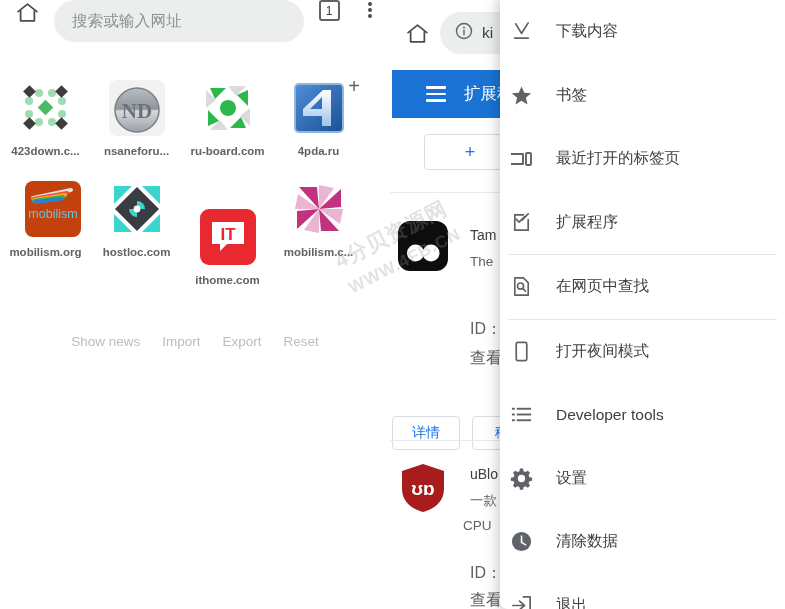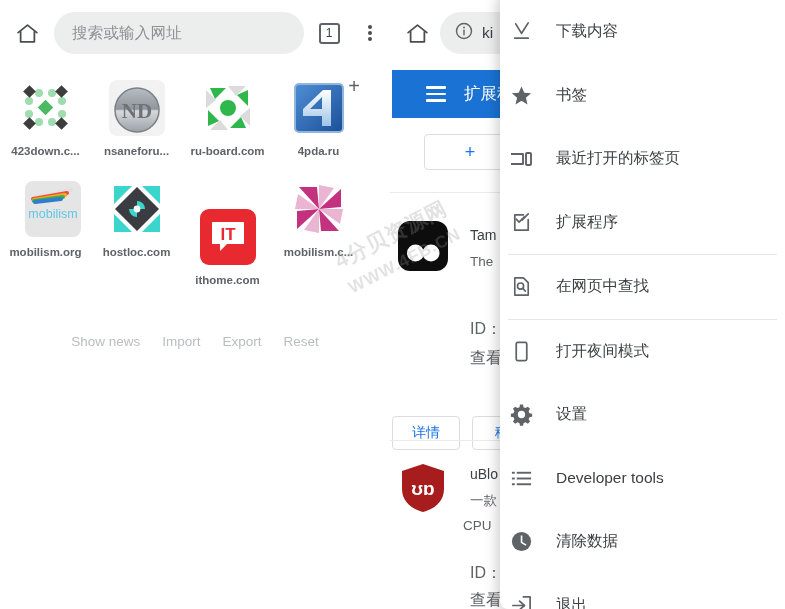--- a/index.html
+++ b/index.html
@@ -12,21 +12,21 @@
   #root { position: relative; width: 785px; height: 609px; background:#fff; }
 
   
   #left-pane {
     position: absolute; left: 0; top: 0; width: 390px; height: 609px;
     background: #ffffff;
     overflow: hidden;
   }
   .toolbar {
     position: absolute; left: 0; top: 0; width: 390px; height: 66px;
-    display: flex; align-items: center;
+    display: flex; align-items: flex-start;
   }
   .home-btn { width: 46px; display:flex; align-items:center; justify-content:center; margin-left:4px;}
   .omnibox {
     flex: 1 1 auto; height: 42px; background: #eceded; border-radius: 21px;
     display: flex; align-items: center; padding: 0 18px;
     margin: 0 4px;
   }
   .omnibox-placeholder { color: #8d9194; font-size: 15.5px; letter-spacing:.2px;}
   .tabcount {
     width: 42px; display:flex; align-items:center; justify-content:center;
@@ -261,21 +261,21 @@
             </svg>
           </div>
           <div class="plus-badge">+</div>
           <div class="tile-label">4pda.ru</div>
         </div>
       </div>
 
       <div class="tile-row" style="margin-top:16px;">
 
         <div class="tile">
-          <div class="tile-icon" style="background:#e5e5e5;margin-left:15px;">
+          <div class="tile-icon" style="background:#c2410c;margin-left:15px;">
             <svg width="56" height="56" viewBox="0 0 56 56">
               <g stroke-width="4" stroke-linecap="round">
                 <line x1="8" y1="17" x2="46" y2="9" stroke="#e0e0e0"></line>
                 <line x1="8" y1="18" x2="42" y2="12" stroke="#f04b4b"></line>
                 <line x1="9" y1="19" x2="40" y2="14" stroke="#f0b400"></line>
                 <line x1="9" y1="20" x2="38" y2="16" stroke="#3fae49"></line>
                 <line x1="10" y1="21" x2="36" y2="18" stroke="#2f7dd1"></line>
               </g>
               <text x="28" y="37" font-size="12.5" font-family="Liberation Sans, sans-serif" fill="#5ec8e8" text-anchor="middle">mobilism</text>
             </svg>
@@ -481,43 +481,43 @@
           <svg width="23" height="23" viewBox="0 0 24 24" fill="none" stroke="#5f6368" stroke-width="1.8" stroke-linejoin="round">
             <rect x="6.5" y="2.5" width="11" height="19" rx="1.6"></rect>
           </svg>
         </span>
         <span class="mi-label">打开夜间模式</span>
       </div>
 
       <div class="menu-item">
         <span class="mi-icon">
           <svg width="23" height="23" viewBox="0 0 24 24" fill="#5f6368">
-            <path d="M12 8.2a3.8 3.8 0 100 7.6 3.8 3.8 0 000-7.6zM10.4 1.6h3.2l.5 2.8 2.1.9 2.4-1.5 2.3 2.3-1.5 2.4.9 2.1 2.8.5v3.2l-2.8.5-.9 2.1 1.5 2.4-2.3 2.3-2.4-1.5-2.1.9-.5 2.8h-3.2l-.5-2.8-2.1-.9-2.4 1.5-2.3-2.3 1.5-2.4-.9-2.1-2.8-.5v-3.2l2.8-.5.9-2.1-1.5-2.4 2.3-2.3 2.4 1.5 2.1-.9z"></path>
-          </svg>
-        </span>
-        <span class="mi-label">设置</span>
-      </div>
-
-      <div class="menu-item">
-        <span class="mi-icon">
-          <svg width="23" height="23" viewBox="0 0 24 24" fill="#5f6368">
             <rect x="2" y="5" width="3" height="2"></rect>
               <rect x="7" y="5" width="15" height="2"></rect>
             <rect x="2" y="11" width="3" height="2"></rect>
               <rect x="7" y="11" width="15" height="2"></rect>
             <rect x="2" y="17" width="3" height="2"></rect>
               <rect x="7" y="17" width="15" height="2"></rect>
           </svg>
         </span>
         <span class="mi-label">Developer tools</span>
       </div>
 
       <div class="menu-item">
         <span class="mi-icon">
           <svg width="23" height="23" viewBox="0 0 24 24" fill="#5f6368">
+            <path d="M12 8.2a3.8 3.8 0 100 7.6 3.8 3.8 0 000-7.6zM10.4 1.6h3.2l.5 2.8 2.1.9 2.4-1.5 2.3 2.3-1.5 2.4.9 2.1 2.8.5v3.2l-2.8.5-.9 2.1 1.5 2.4-2.3 2.3-2.4-1.5-2.1.9-.5 2.8h-3.2l-.5-2.8-2.1-.9-2.4 1.5-2.3-2.3 1.5-2.4-.9-2.1-2.8-.5v-3.2l2.8-.5.9-2.1-1.5-2.4 2.3-2.3 2.4 1.5 2.1-.9z"></path>
+          </svg>
+        </span>
+        <span class="mi-label">设置</span>
+      </div>
+
+      <div class="menu-item">
+        <span class="mi-icon">
+          <svg width="23" height="23" viewBox="0 0 24 24" fill="#5f6368">
             <circle cx="12" cy="12" r="10"></circle>
             <path d="M11.2 5.8h1.7v6.6l4.3 2.6-.9 1.4-5.1-3.1z" fill="#ffffff"></path>
           </svg>
         </span>
         <span class="mi-label">清除数据</span>
       </div>
 
       <div class="menu-item">
         <span class="mi-icon">
           <svg width="23" height="23" viewBox="0 0 24 24" fill="none" stroke="#5f6368" stroke-width="1.8" stroke-linejoin="round" stroke-linecap="round">

